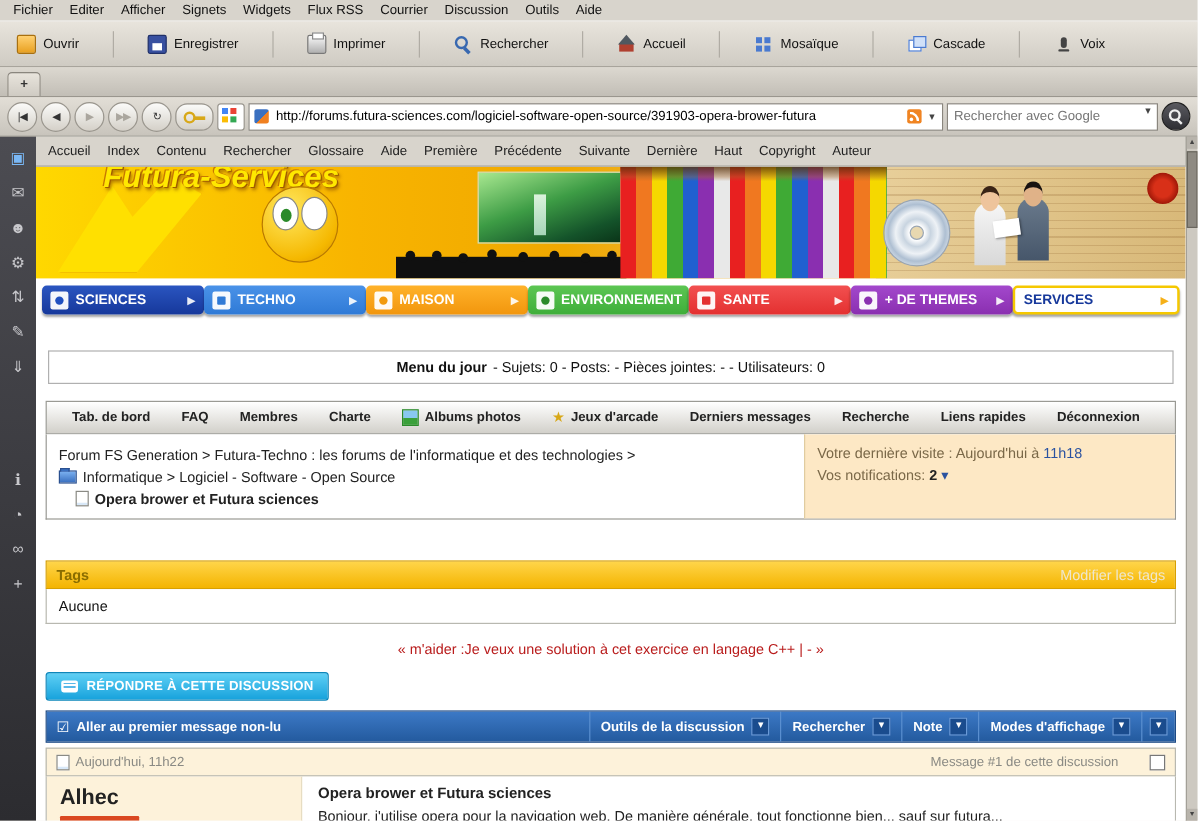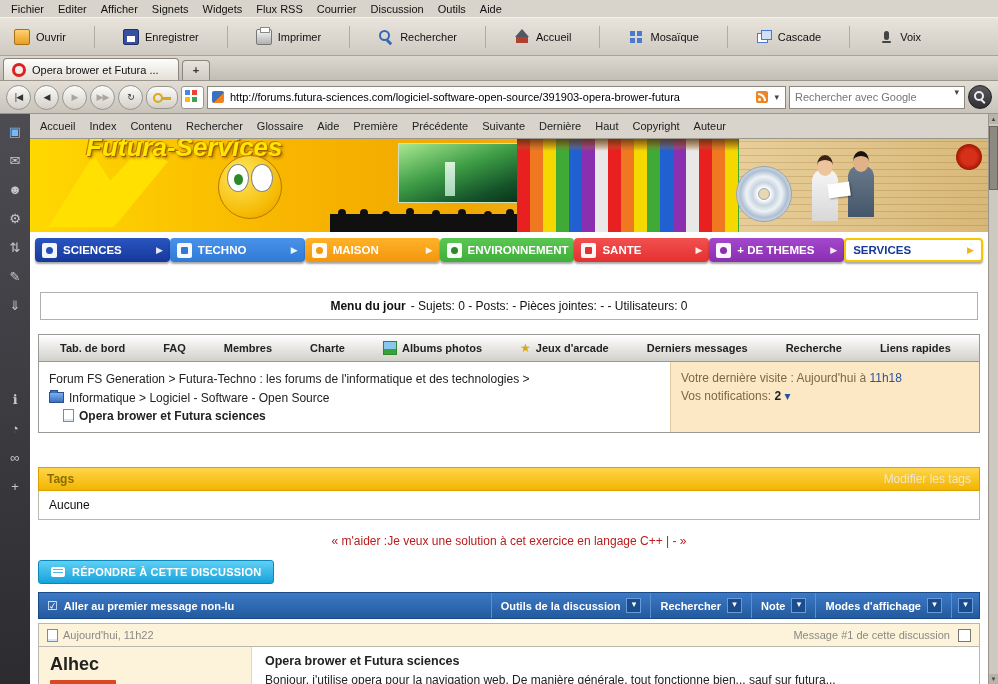--- a/index.html
+++ b/index.html
@@ -128,21 +128,21 @@
   .ct-maison{background:linear-gradient(#ffb22a,#f2960d)}.ct-maison .ctic::after{background:#f29a0d}
   .ct-env{background:linear-gradient(#5cc653,#3fae3a)}.ct-env .ctic::after{background:#2a8a2a}
   .ct-sante{background:linear-gradient(#f25050,#e43030)}.ct-sante .ctic::after{background:#e43030;border-radius:1px}
   .ct-themes{background:linear-gradient(#a348cc,#8a2fb0)}.ct-themes .ctic::after{background:#8a2fb0}
   .ct-services{background:#fff;color:#16389b;border:2px solid #f5c800;height:20px}.ct-services .ctarrow{color:#f5a800}
 
   
   .menubox{margin:26px 10px 0;border:1px solid #b0b0b0;background:#fff;height:26px;
            display:flex;align-items:center;justify-content:center;font-size:12px;gap:5px}
   .ftoolbar{margin:14px 8px 0;height:26px;background:linear-gradient(#ffffff,#d2d0ca);border:1px solid #9a9a94;
-            display:flex;gap:16px;padding:0 10px;font-weight:bold;color:#222}
+            display:flex;gap:4px;padding:0 10px;font-weight:bold;color:#222}
   .ftool{padding:0 11px;display:flex;align-items:center;gap:5px;white-space:nowrap}
   .alb-ic{width:12px;height:12px;border:1px solid #2a8a2a;background:linear-gradient(180deg,#88c8f0 55%,#3aa03a 55%)}
   .troph{color:#d8a818;font-size:12px}
   .crumbrow{margin:0 8px;border:1px solid #9a9a94;border-top:none;display:flex;background:#fff;min-height:70px}
   .breadcrumb{flex:1;padding:8px 10px 6px;font-size:12px;line-height:1.55;color:#222}
   .crumb-line{display:block}
   .crumb-current{font-weight:bold;margin-left:14px}
   .folder{width:13px;height:9px;background:linear-gradient(#7ab0f0,#3a70c0);border:1px solid #2a5090;display:inline-block;position:relative;margin-right:5px;vertical-align:-1px}
   .folder::before{content:"";position:absolute;left:0;top:-3px;width:6px;height:2px;background:#3a70c0;border:1px solid #2a5090;border-bottom:none}
   .pgicon{width:9px;height:11px;background:#fff;border:1px solid #8a8a84;display:inline-block;margin-right:5px;vertical-align:-2px;box-shadow:inset 0 -2px 0 #d8e8f8}
@@ -167,21 +167,21 @@
 
   .bluebar{margin:8px 8px 0;height:25px;background:linear-gradient(#3c79c6,#235a9e);border:1px solid #1c4a86;
            display:flex;align-items:center;color:#fff}
   .bb-first{flex:1;display:flex;align-items:center;gap:6px;padding:0 8px;font-weight:bold}
   .bb-check{font-size:12px}
   .bb-menu{display:flex;align-items:center;gap:6px;padding:0 9px;border-left:1px solid #5a8fd0;font-weight:bold;height:100%;white-space:nowrap}
   .bb-arr{width:13px;height:13px;background:#1a4c8e;border:1px solid #6a9ad8;text-align:center;line-height:11px;font-size:9px}
   .bb-last{border-left:1px solid #5a8fd0;padding:0 6px;height:100%;display:flex;align-items:center}
 
   .posthead{margin:4px 8px 0;height:22px;background:#fdf2da;border:1px solid #b8b8b0;display:flex;align-items:center;padding:0 8px;color:#8a8a84}
-  .ph-right{margin-left:auto;display:flex;align-items:center;gap:8px}
+  .ph-right{margin-left:auto;display:flex;align-items:center;gap:26px}
   .cb{width:11px;height:11px;background:#fff;border:1px solid #777}
   .postrow{margin:0 8px;border:1px solid #b8b8b0;border-top:none;display:flex;height:60px;overflow:hidden}
   .authorcell{width:190px;background:#fdf2da;padding:7px 11px;border-right:1px solid #e2d8bc;flex:none}
   .author{font-weight:bold;font-size:18px;color:#222}
   .rank{margin-top:5px;width:66px;height:9px;background:#d42a00;opacity:.85;border-radius:1px}
   .postbody{flex:1;background:#fff;padding:7px 13px;min-width:0}
   .posttitle{font-weight:bold;font-size:12.5px;margin-bottom:5px;color:#222}
   .posttext{font-size:12px;color:#222}
 
   
@@ -245,24 +245,20 @@
         <span>Cascade</span>
       </div>
     <i class="tsep"></i>
     <div class="tbtn">
         <span class="ic ic-voice"></span>
         <span>Voix</span>
       </div>
   </div>
 
   <div class="tabbar">
-    <div class="tab">
-      <span class="favicon-o"></span>
-      <span>Opera brower et Futura ...</span>
-    </div>
     <div class="newtab">+</div>
   </div>
 
   <div class="addressbar">
     <span class="navbtn">|◀</span>
     <span class="navbtn">◀</span>
     <span class="navbtn disabled">▶</span>
     <span class="navbtn disabled">▶▶</span>
     <span class="navbtn">↻</span>
     <span class="pillbtn">

